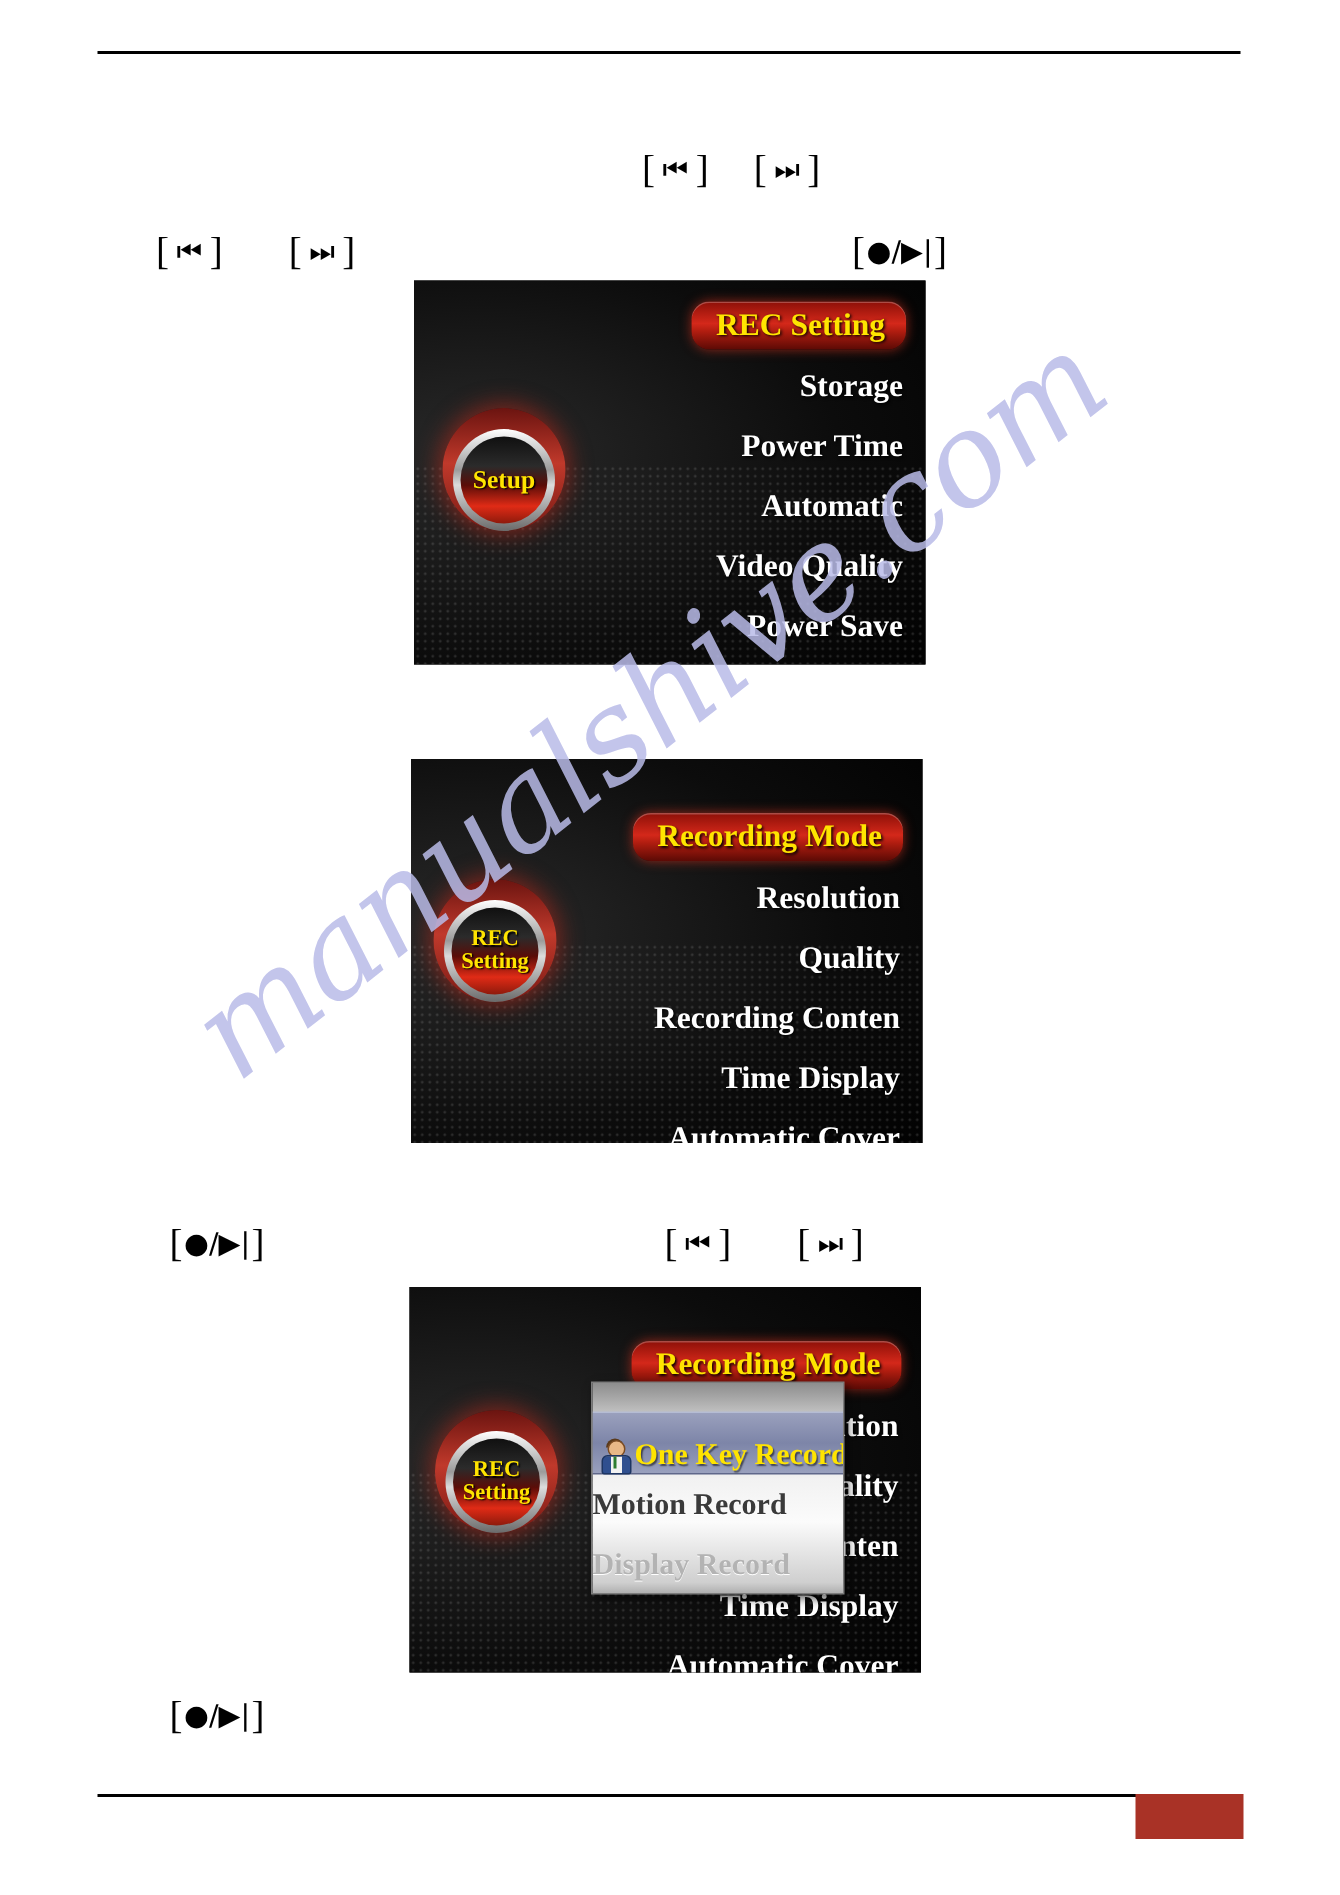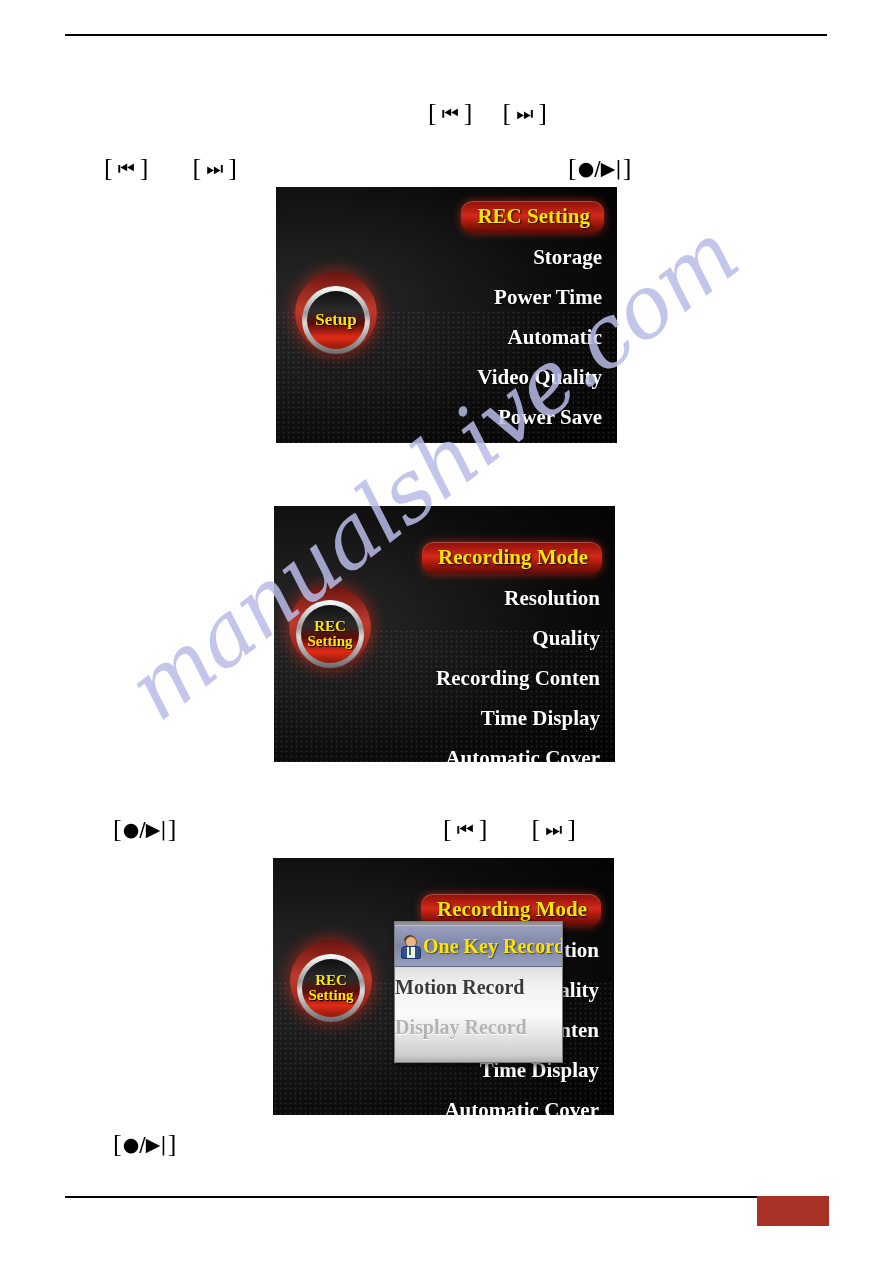--- a/index.html
+++ b/index.html
@@ -199,21 +199,21 @@
   .dd-item {
     height: 40px;
     display: flex;
     align-items: center;
     padding-right: 2px;
     font-family: "Liberation Serif", serif;
     font-weight: bold;
     font-size: 20px;
     white-space: nowrap;
   }
-  .dd-item.first { margin-top: 3px; }
+  .dd-item.first { margin-top: 19px; align-items: flex-end; }
   .dd-item.sel {
     background: linear-gradient(180deg, #9aa0bd 0%, #7d85a8 50%, #99a0bd 100%);
     color: #ffe400;
     justify-content: flex-start;
     padding-left: 4px;
     text-shadow: 1px 1px 1px rgba(0,0,0,0.55);
     border-top: 1px solid #b5bcd4;
     border-bottom: 1px solid #5f678a;
   }
   .dd-item.normal { color: #3a3a3a; text-shadow: 0 1px 0 #fff; }

